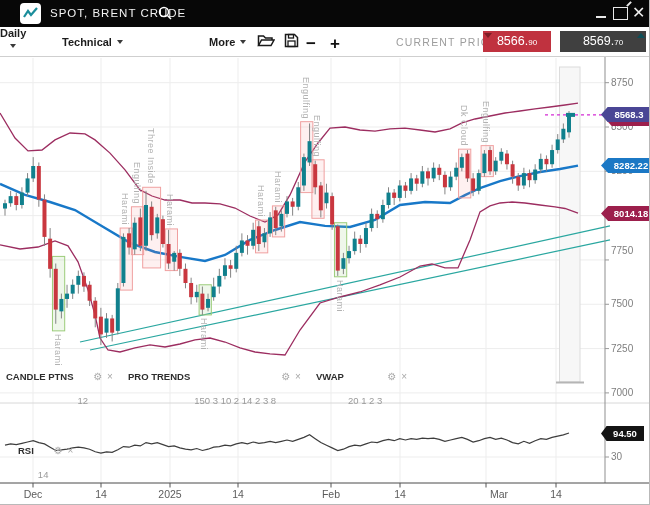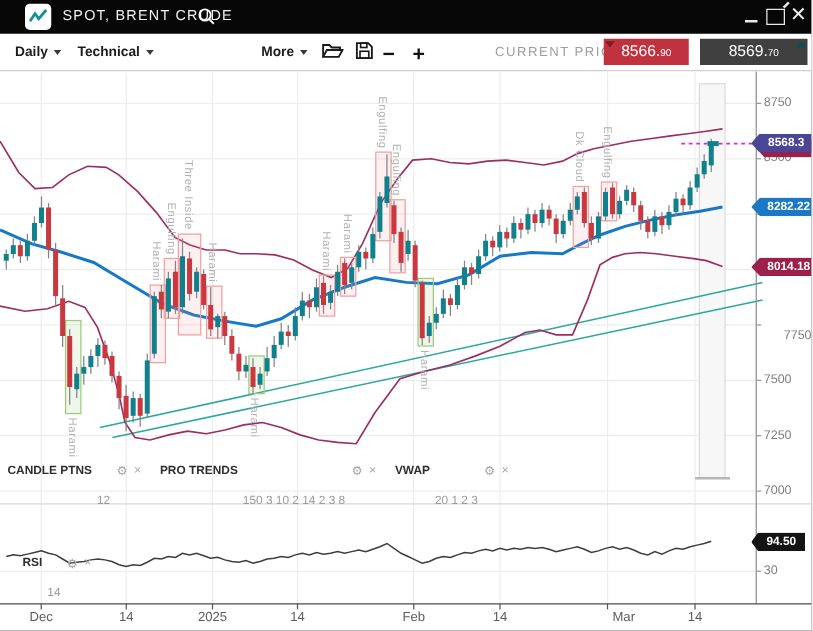--- a/index.html
+++ b/index.html
@@ -307,21 +307,21 @@
       <line x1="331" y1="483" x2="331" y2="487.5" stroke="#555"></line>
       <line x1="400" y1="483" x2="400" y2="487.5" stroke="#555"></line>
       <line x1="486" y1="483" x2="486" y2="487.5" stroke="#555"></line>
       <line x1="556" y1="483" x2="556" y2="487.5" stroke="#555"></line>
     </svg>
   <div class="overlays" id="overlays">
       <div class="ylab" style="top: 77px;">8750</div>
       <div class="ylab" style="top: 121px;">8500</div>
       <div class="ylab" style="top: 165px;">8250</div>
       <div class="ylab" style="top: 210px;">8000</div>
-      <div class="ylab" style="top: 263px; margin-left: 16px;">7750</div>
+      <div class="ylab" style="top: 245px;">7750</div>
       <div class="ylab" style="top: 298px;">7500</div>
       <div class="ylab" style="top: 343px;">7250</div>
       <div class="ylab" style="top: 387px;">7000</div>
       <div class="ylab" style="top: 451px;">30</div>
       <div class="xlab" style="left: 33px; top: 488px;">Dec</div>
       <div class="xlab" style="left: 101px; top: 488px;">14</div>
       <div class="xlab" style="left: 170px; top: 488px;">2025</div>
       <div class="xlab" style="left: 238px; top: 488px;">14</div>
       <div class="xlab" style="left: 331px; top: 488px;">Feb</div>
       <div class="xlab" style="left: 400px; top: 488px;">14</div>
@@ -382,21 +382,21 @@
           <circle cx="7" cy="7" r="4.5" fill="none" stroke="#fff" stroke-width="1.5"></circle>
           <line x1="10.5" y1="10.5" x2="14" y2="14" stroke="#fff" stroke-width="1.5"></line>
         </svg>
     </span>
     <span class="win-min"></span>
     <span class="win-pop"></span>
     <span class="win-close">✕</span>
   </div>
 
   <div class="toolbar">
-    <button class="menu" style="left:12px;">
+    <button class="menu" style="left:0;flex-direction:column;">
       <span>Daily</span>
         <i class="caret"></i>
       </button>
     <button class="menu" style="left:62px;">
       <span>Technical</span>
         <i class="caret"></i>
       </button>
     <button class="menu" style="left:209px;">
       <span>More</span>
         <i class="caret"></i>

